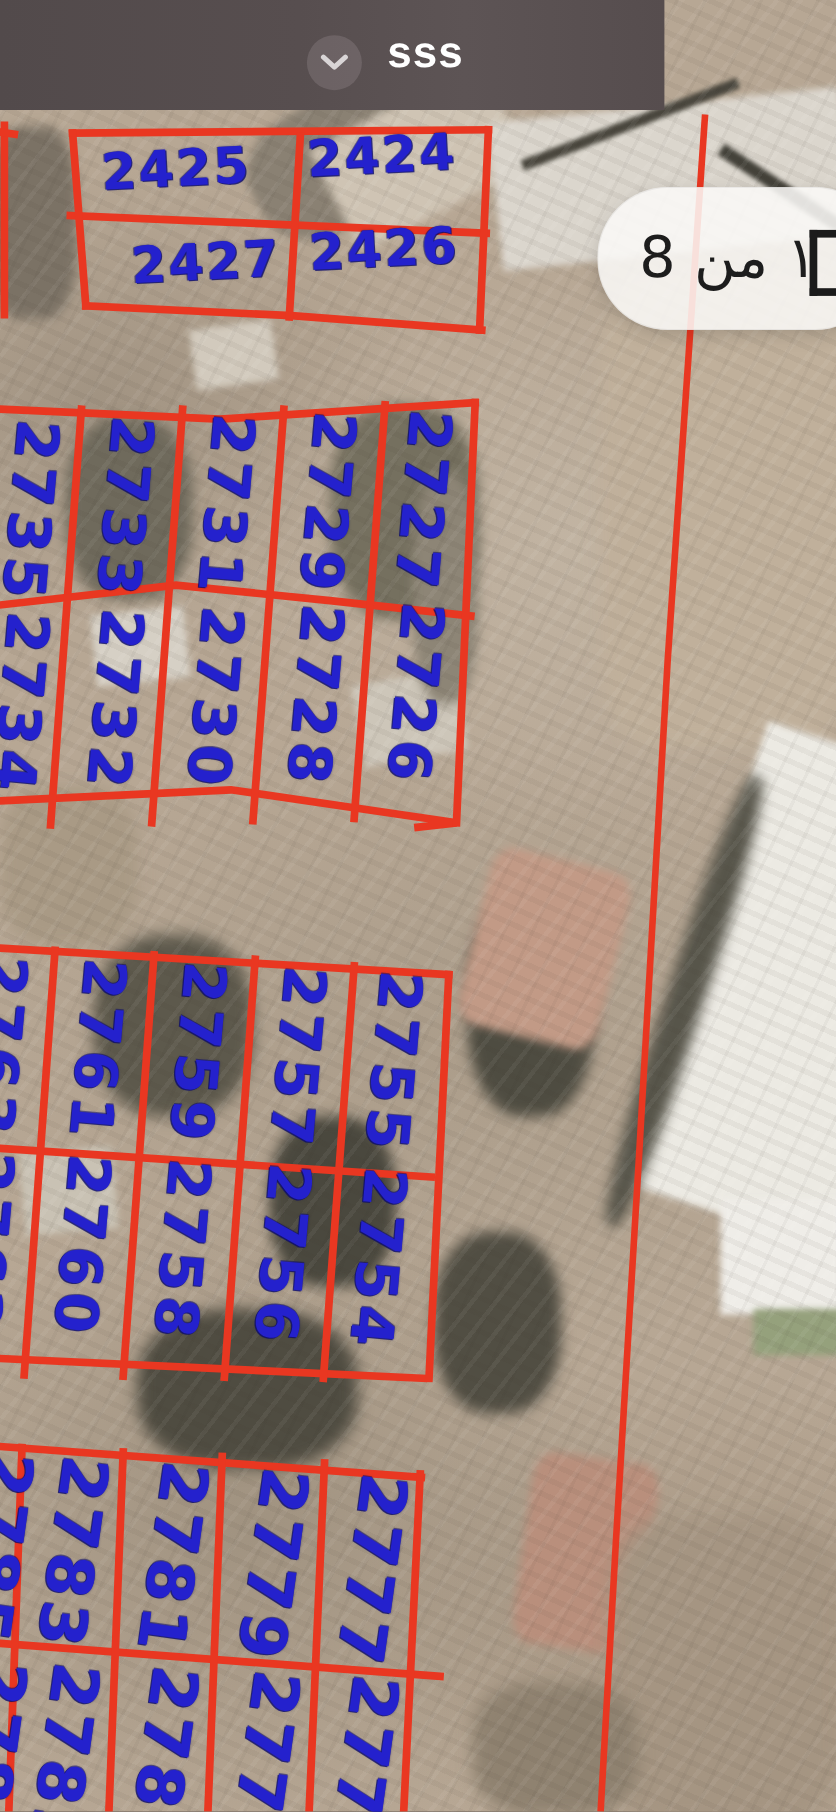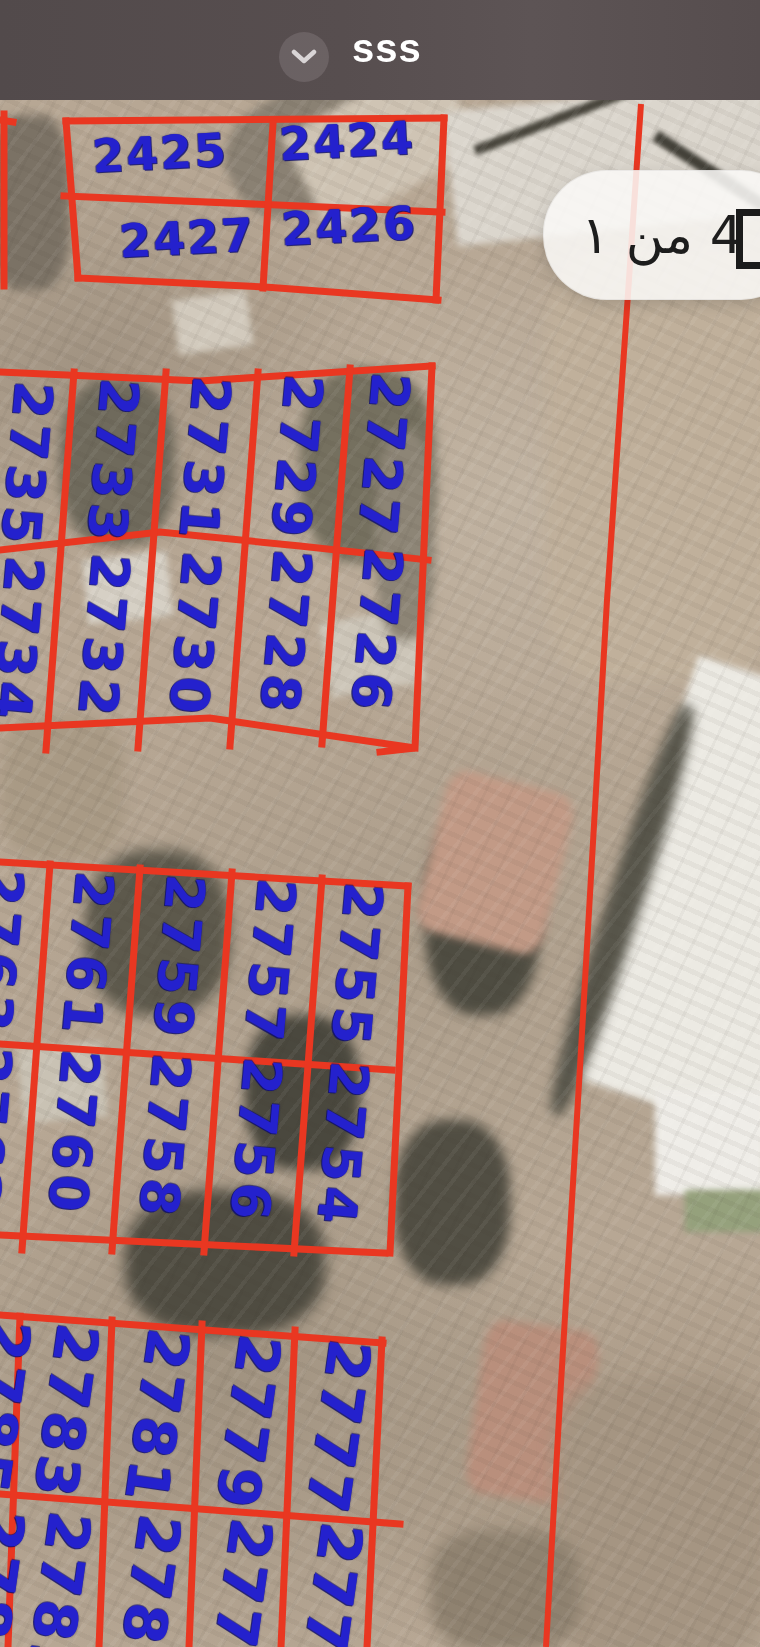--- a/index.html
+++ b/index.html
@@ -3,21 +3,21 @@
 <meta charset="utf-8">
 <style>
   html,body{margin:0;padding:0;background:#222;}
   .screen{
     position:relative;width:760px;height:1647px;overflow:hidden;
     font-family:"Liberation Sans","DejaVu Sans",sans-serif;
     background:#b7a794;
   }
   
   .header{
-    position:absolute;left:0;top:0;width:760px;height:100px;z-index:40;
+    position:absolute;left:0;top:0;width:604px;height:100px;z-index:40;
     background:linear-gradient(90deg,#524a4b 0%,#574e4f 45%,#5d5455 70%,#564d4e 100%);
   }
   .collapse-btn{
     position:absolute;left:279px;top:32px;width:50px;height:50px;border-radius:50%;
     background:rgba(232,222,225,0.14);display:flex;align-items:center;justify-content:center;
     border:none;cursor:pointer;
   }
   .header-title{
     position:absolute;left:352px;top:50px;transform:translateY(-54%);
     color:#ffffff;font-size:40px;font-weight:700;letter-spacing:1px;
@@ -186,21 +186,21 @@
   <div class="pnum rot-big" style="left:248px;top:1423px;">2779</div>
   <div class="pnum rot-big" style="left:338px;top:1428px;">2777</div>
 
   <div class="pnum rot-big" style="left:-8px;top:1598px;">2784</div>
   <div class="pnum rot-big" style="left:58px;top:1600px;">2782</div>
   <div class="pnum rot-big" style="left:148px;top:1603px;">2780</div>
   <div class="pnum rot-big" style="left:240px;top:1607px;">2778</div>
   <div class="pnum rot-big" style="left:330px;top:1611px;">2776</div>
 
   <div class="page-badge">
-    <span class="page-badge-text">4 من ١</span>
+    <span class="page-badge-text">١ من 8</span>
   </div>
   <div class="badge-cut-glyph"></div>
 
   <div class="header">
     <button class="collapse-btn">
       <svg width="26" height="16" viewBox="0 0 26 16">
         <polyline points="3,3 13,12 23,3" fill="none" stroke="#d9d5d6" stroke-width="4.5" stroke-linecap="round" stroke-linejoin="round"></polyline>
       </svg>
     </button>
     <div class="header-title">sss</div>

